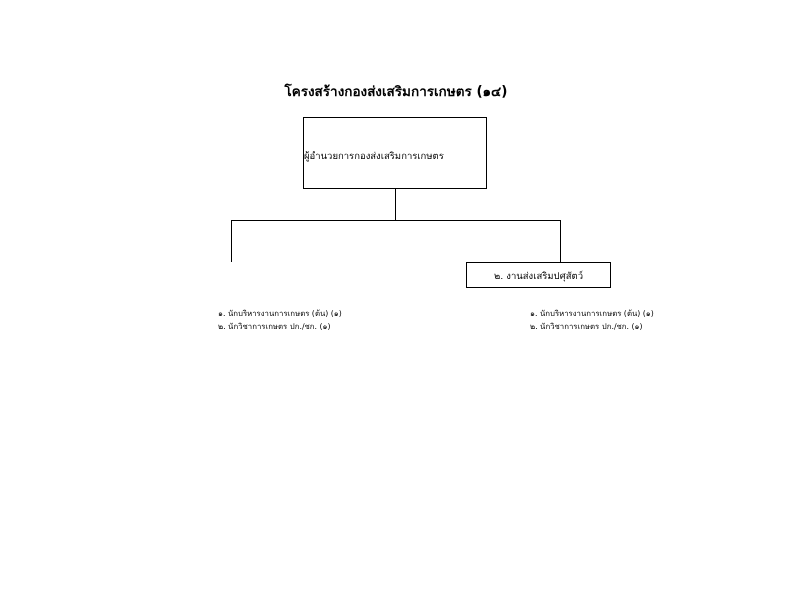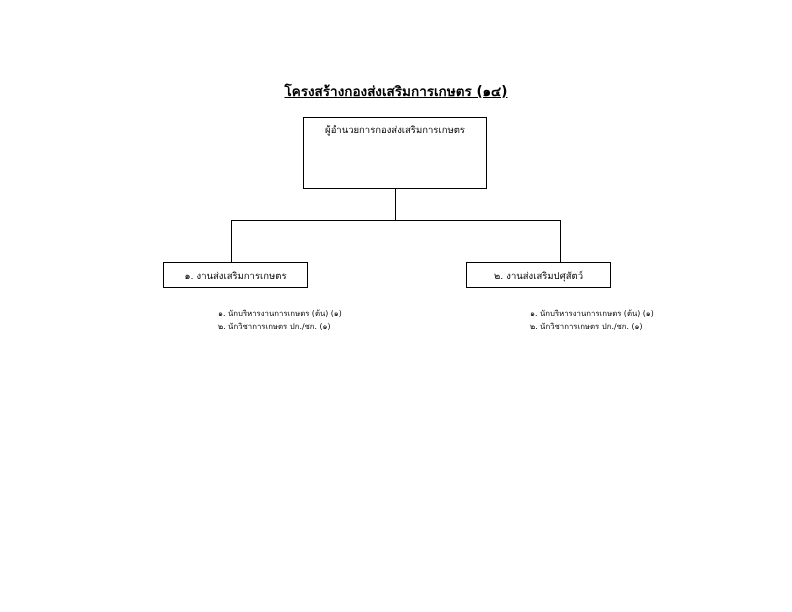--- a/index.html
+++ b/index.html
@@ -26,31 +26,29 @@
   
   .title {
     position: absolute;
     left: 0;
     top: 80px;
     width: 792px;
     text-align: center;
     font-size: 13.5px;
     font-weight: bold;
     letter-spacing: 0px;
-    text-decoration: underline;
   }
 
   
   .box {
     position: absolute;
     border: 1px solid #000000;
     background: #ffffff;
     box-sizing: border-box;
     display: flex;
-    flex-direction: column;
     align-items: center;
     justify-content: center;
     text-align: center;
   }
 
   .box-root {
     left: 303px;
     top: 117px;
     width: 184px;
     height: 72px;
@@ -144,23 +142,20 @@
 
   <div class="box box-root">
     <div class="line">ผู้อำนวยการกองส่งเสริมการเกษตร</div>
   </div>
 
   <div class="vline v-root-down"></div>
   <div class="hline h-bus"></div>
   <div class="vline v-left-down"></div>
   <div class="vline v-right-down"></div>
 
-  <div class="box box-child box-child-1">
-    <div class="line">๑. งานส่งเสริมการเกษตร</div>
-  </div>
 
   <div class="box box-child box-child-2">
     <div class="line">๒. งานส่งเสริมปศุสัตว์</div>
   </div>
 
   <div class="staff-list staff-list-1">
     <div class="staff-item">๑.  นักบริหารงานการเกษตร (ต้น) (๑)</div>
     <div class="staff-item">๒.  นักวิชาการเกษตร ปก./ชก. (๑)</div>
   </div>
 

